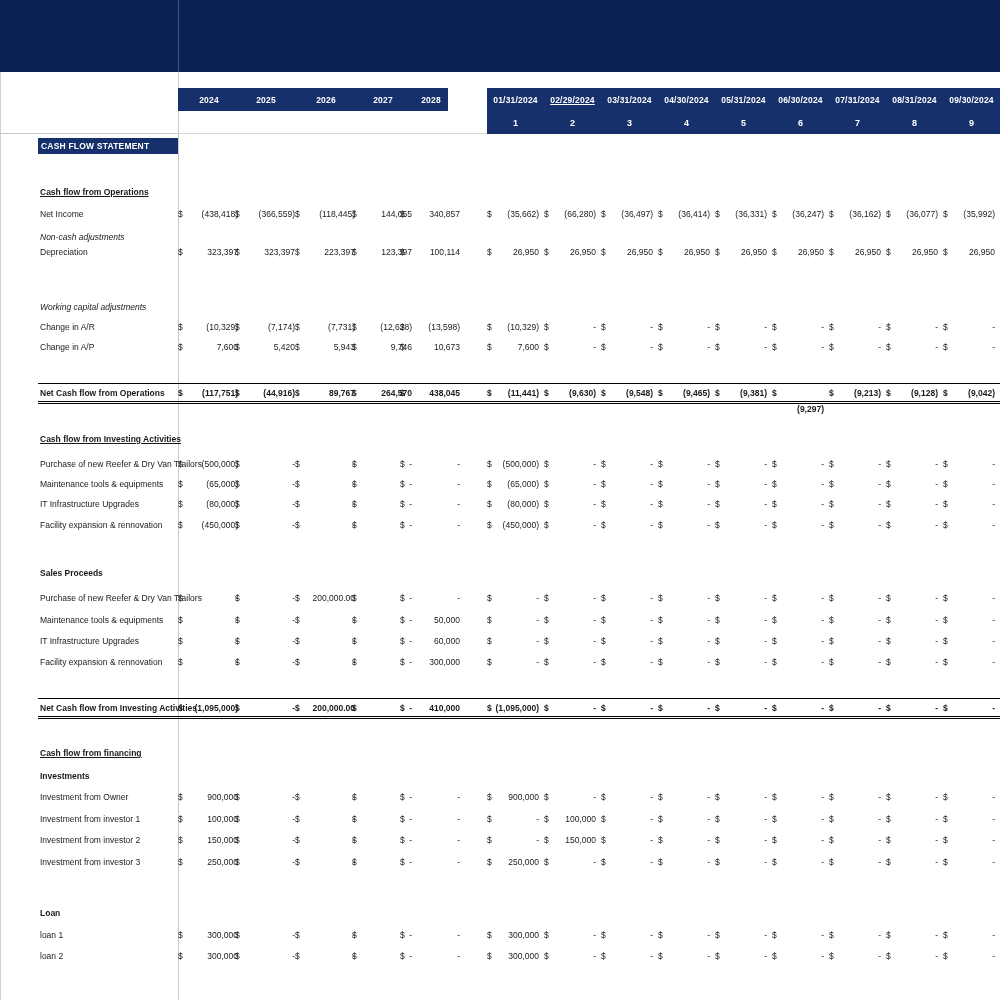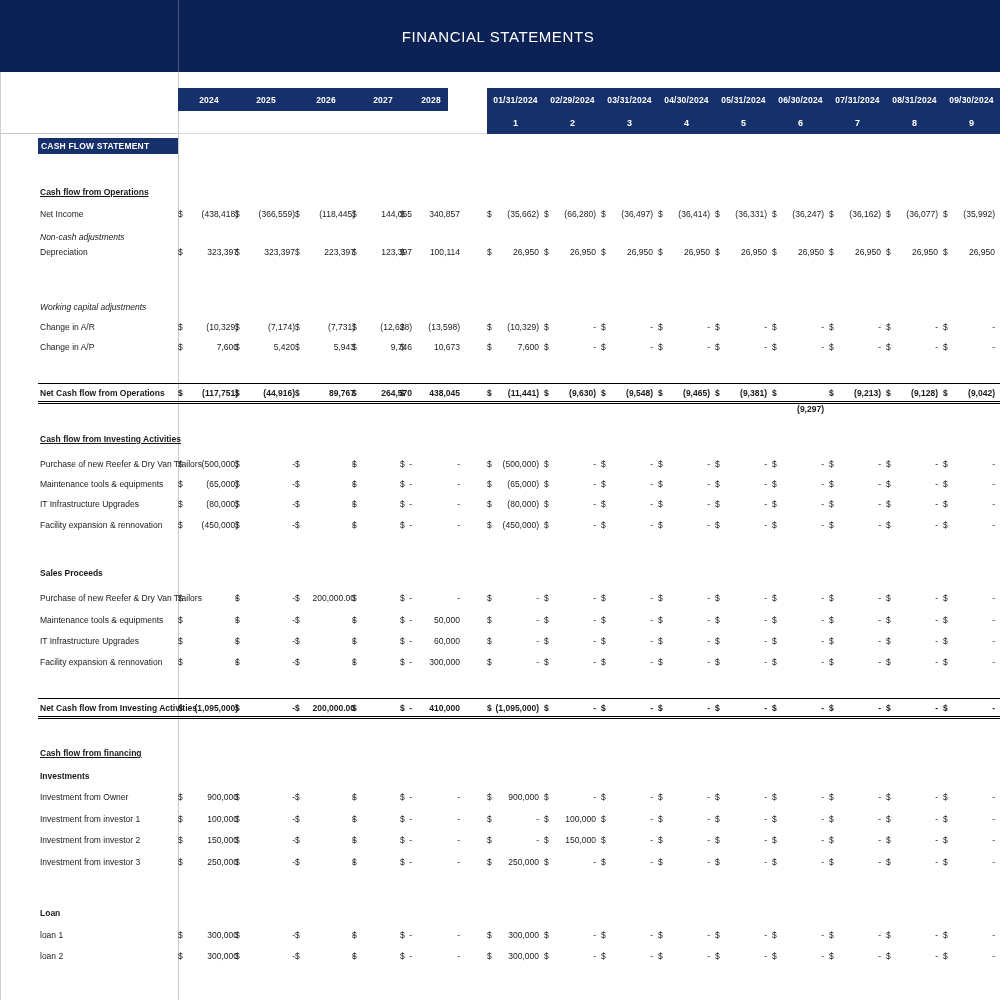--- a/index.html
+++ b/index.html
@@ -148,38 +148,37 @@
     border-bottom: 1px solid #000000;
   }
 </style>
 </head>
 <body>
 
 <div id="sheet">
 
   <div class="banner"></div>
   <div class="banner-split"></div>
-  <div class="banner-title">FINANCIAL STATEMENTS</div>
 
   <div class="edge-left"></div>
   <div class="pane-v"></div>
   <div class="pane-v2"></div>
   <div class="pane-h"></div>
 
   <div class="hdr hdr-annual" id="hdr-annual">
       <div class="hdr-cell" style="left: 0px; width: 62px;">2024</div>
       <div class="hdr-cell" style="left: 57px; width: 62px;">2025</div>
       <div class="hdr-cell" style="left: 117px; width: 62px;">2026</div>
       <div class="hdr-cell" style="left: 174px; width: 62px;">2027</div>
       <div class="hdr-cell" style="left: 222px; width: 62px;">2028</div>
     </div>
   <div class="hdr hdr-monthly" id="hdr-monthly">
       <div class="hdr-cell" style="left: 0px; width: 57px;">01/31/2024</div>
       <div class="hdr-cell2" style="left: 0px; width: 57px;">1</div>
-      <div class="hdr-cell" style="left: 57px; width: 57px;">02/29/2024</div>
+      <div class="hdr-cell" style="left: 57px; width: 57px; text-decoration: underline;">02/29/2024</div>
       <div class="hdr-cell2" style="left: 57px; width: 57px;">2</div>
       <div class="hdr-cell" style="left: 114px; width: 57px;">03/31/2024</div>
       <div class="hdr-cell2" style="left: 114px; width: 57px;">3</div>
       <div class="hdr-cell" style="left: 171px; width: 57px; text-align: right;">04/30/2024</div>
       <div class="hdr-cell2" style="left: 171px; width: 57px;">4</div>
       <div class="hdr-cell" style="left: 228px; width: 57px;">05/31/2024</div>
       <div class="hdr-cell2" style="left: 228px; width: 57px;">5</div>
       <div class="hdr-cell" style="left: 285px; width: 57px;">06/30/2024</div>
       <div class="hdr-cell2" style="left: 285px; width: 57px;">6</div>
       <div class="hdr-cell" style="left: 342px; width: 57px;">07/31/2024</div>

